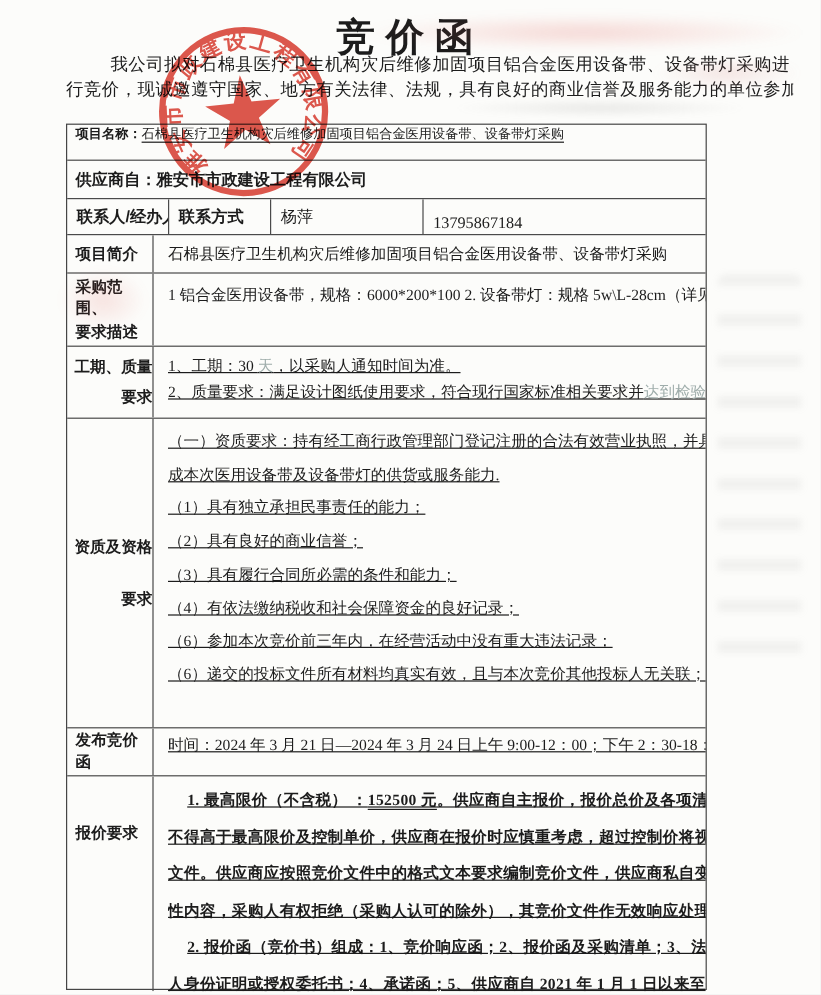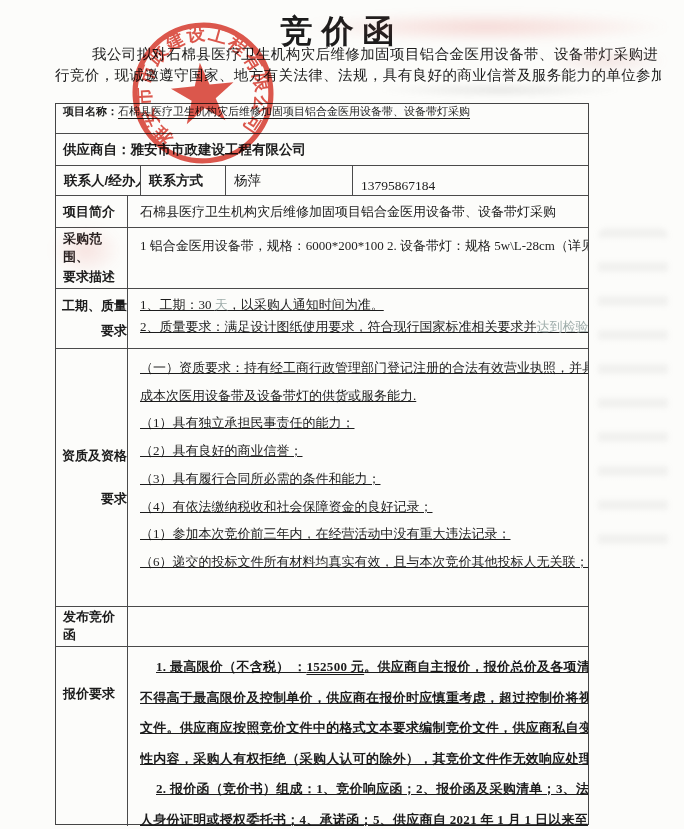--- a/index.html
+++ b/index.html
@@ -25,21 +25,21 @@
   }
   .row { position:relative; display:flex; border-bottom:1.4px solid #4a4a4a; overflow:hidden; }
   .row:last-child { border-bottom:none; }
   .r1 { height:30px; align-items:flex-start; padding-left:7px; font-size:11px; }
   .r2 { height:32px; align-items:center; padding-left:7px; font-size:13.5px; }
   .r3 { height:30px; font-size:13.5px; }
   .r4 { height:32px; }
   .r5 { height:61px; }
   .r6 { height:60px; }
   .r7 { height:258px; }
-  .r8 { height:40px;flex-direction:column; }
+  .r8 { height:40px; }
   .r9 { height:179px; }
   .b { font-weight:bold; font-family:"Liberation Sans","DejaVu Sans",sans-serif; }
   .u { text-decoration:underline; text-underline-offset:3px; }
   .c { display:flex; align-items:center; padding-left:8px; overflow:hidden; white-space:nowrap; }
   .c1 { width:85px; border-right:1.4px solid #4a4a4a; }
   .c2 { width:127px; border-right:1.4px solid #4a4a4a; }
   .c3 { width:85px; border-right:1.4px solid #4a4a4a; }
   .c4 { flex:1;margin-top:10px; }
   .hcell { width:72px; border-right:1.4px solid #4a4a4a; flex-shrink:0;
     display:flex; flex-direction:column; justify-content:center; padding-left:7px; overflow:hidden;font-family:Liberation Mono, monospace; }
@@ -142,21 +142,21 @@
         <span>资质及资格</span>
         <span>要求</span>
       </div>
       <div class="lines lh27" style="flex:1">
         <div class="ln">（一）资质要求：持有经工商行政管理部门登记注册的合法有效营业执照，并具有完</div>
         <div class="ln">成本次医用设备带及设备带灯的供货或服务能力.</div>
         <div class="ln">（1）具有独立承担民事责任的能力；</div>
         <div class="ln">（2）具有良好的商业信誉；</div>
         <div class="ln">（3）具有履行合同所必需的条件和能力；</div>
         <div class="ln">（4）有依法缴纳税收和社会保障资金的良好记录；</div>
-        <div class="ln">（1）参加本次竞价前三年内，在经营活动中没有重大违法记录；</div>
+        <div class="ln">（6）参加本次竞价前三年内，在经营活动中没有重大违法记录；</div>
         <div class="ln">（6）递交的投标文件所有材料均真实有效，且与本次竞价其他投标人无关联；</div>
       </div>
     </div>
 
     <div class="row r8">
       <div class="hcell b" style="justify-content:flex-start; padding-top:2px; line-height:18px;">
         <span>发布竞价函</span>
         <span>时间</span>
       </div>
       <div class="lines lh23" style="flex:1">

